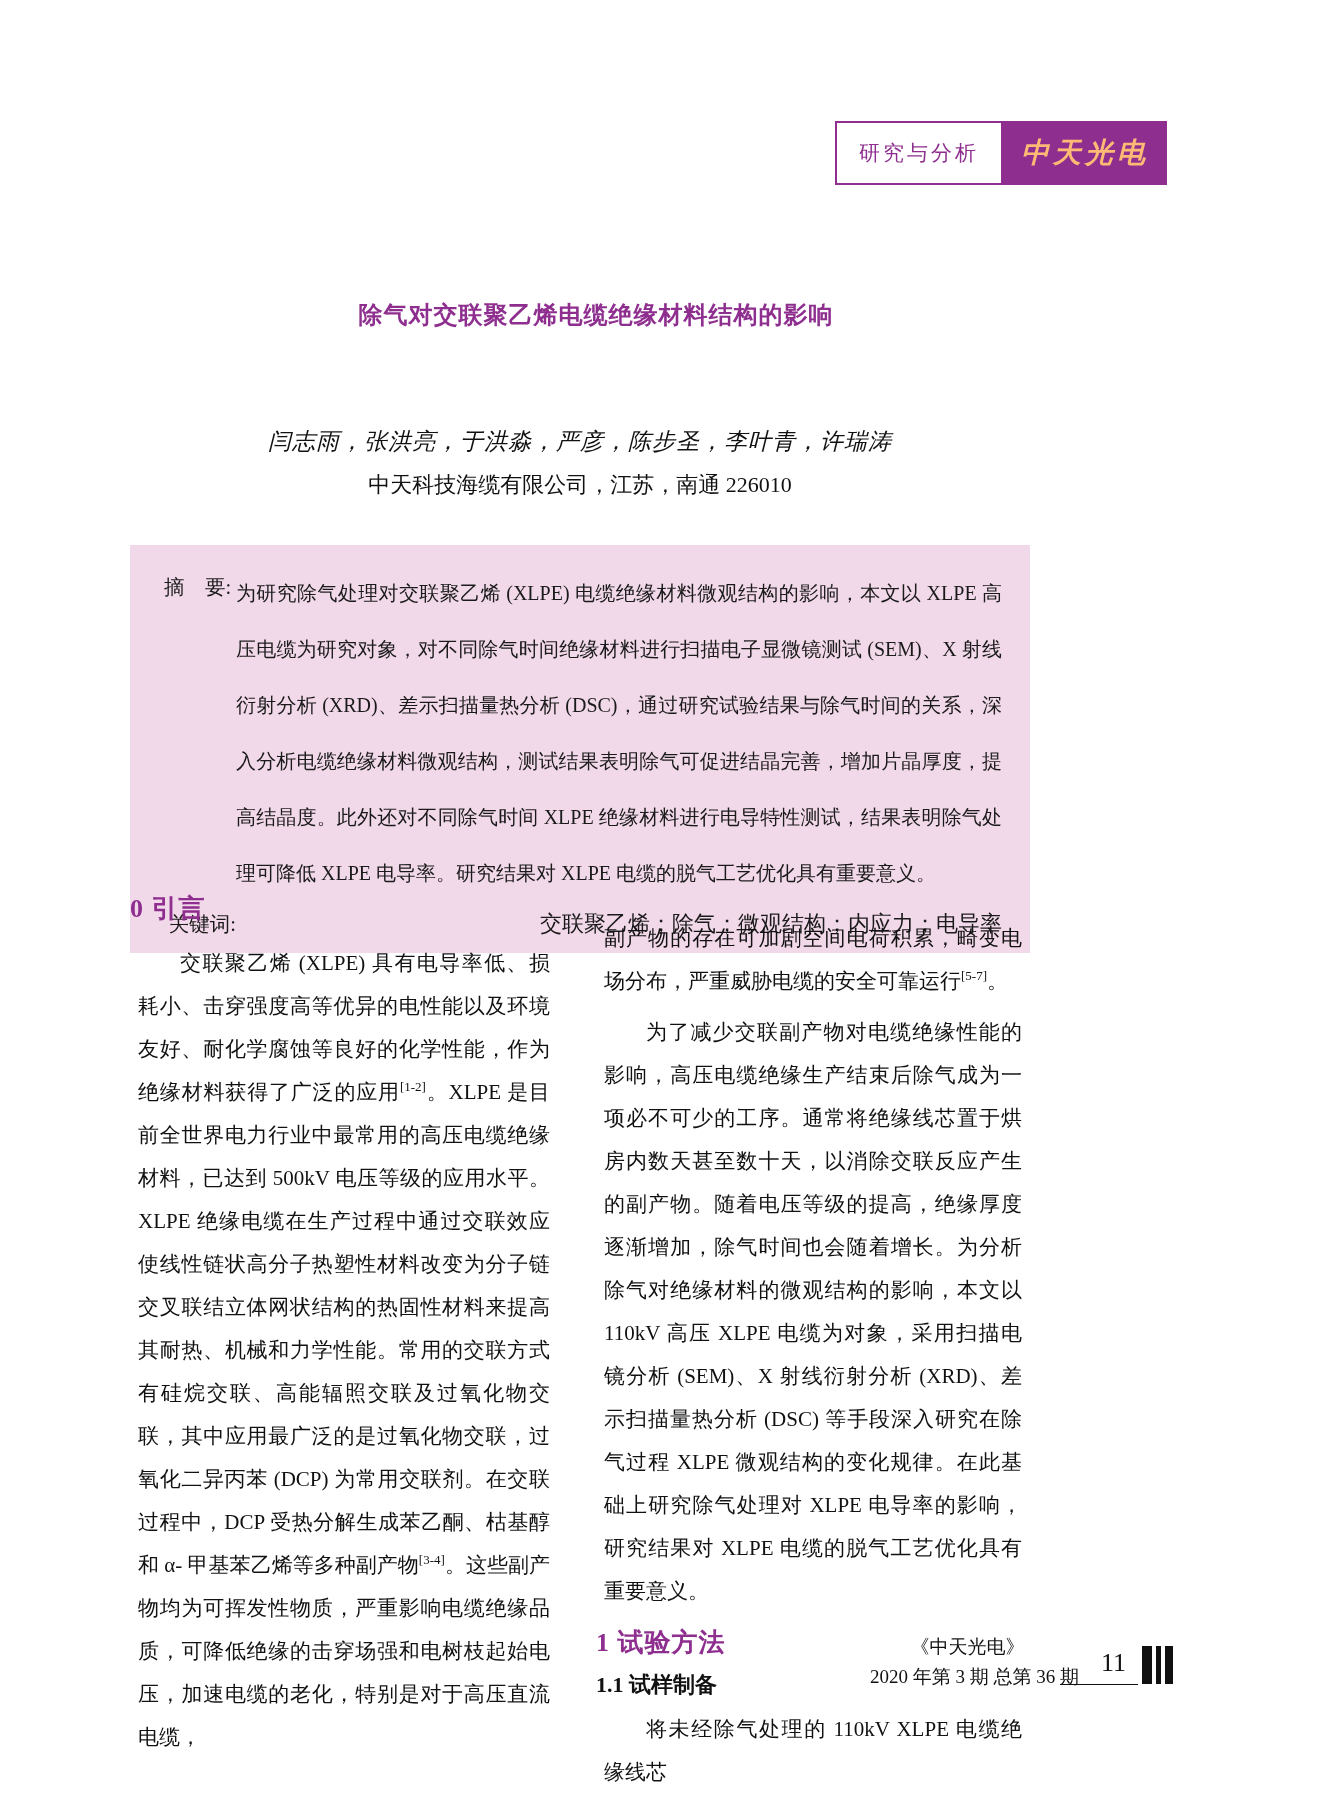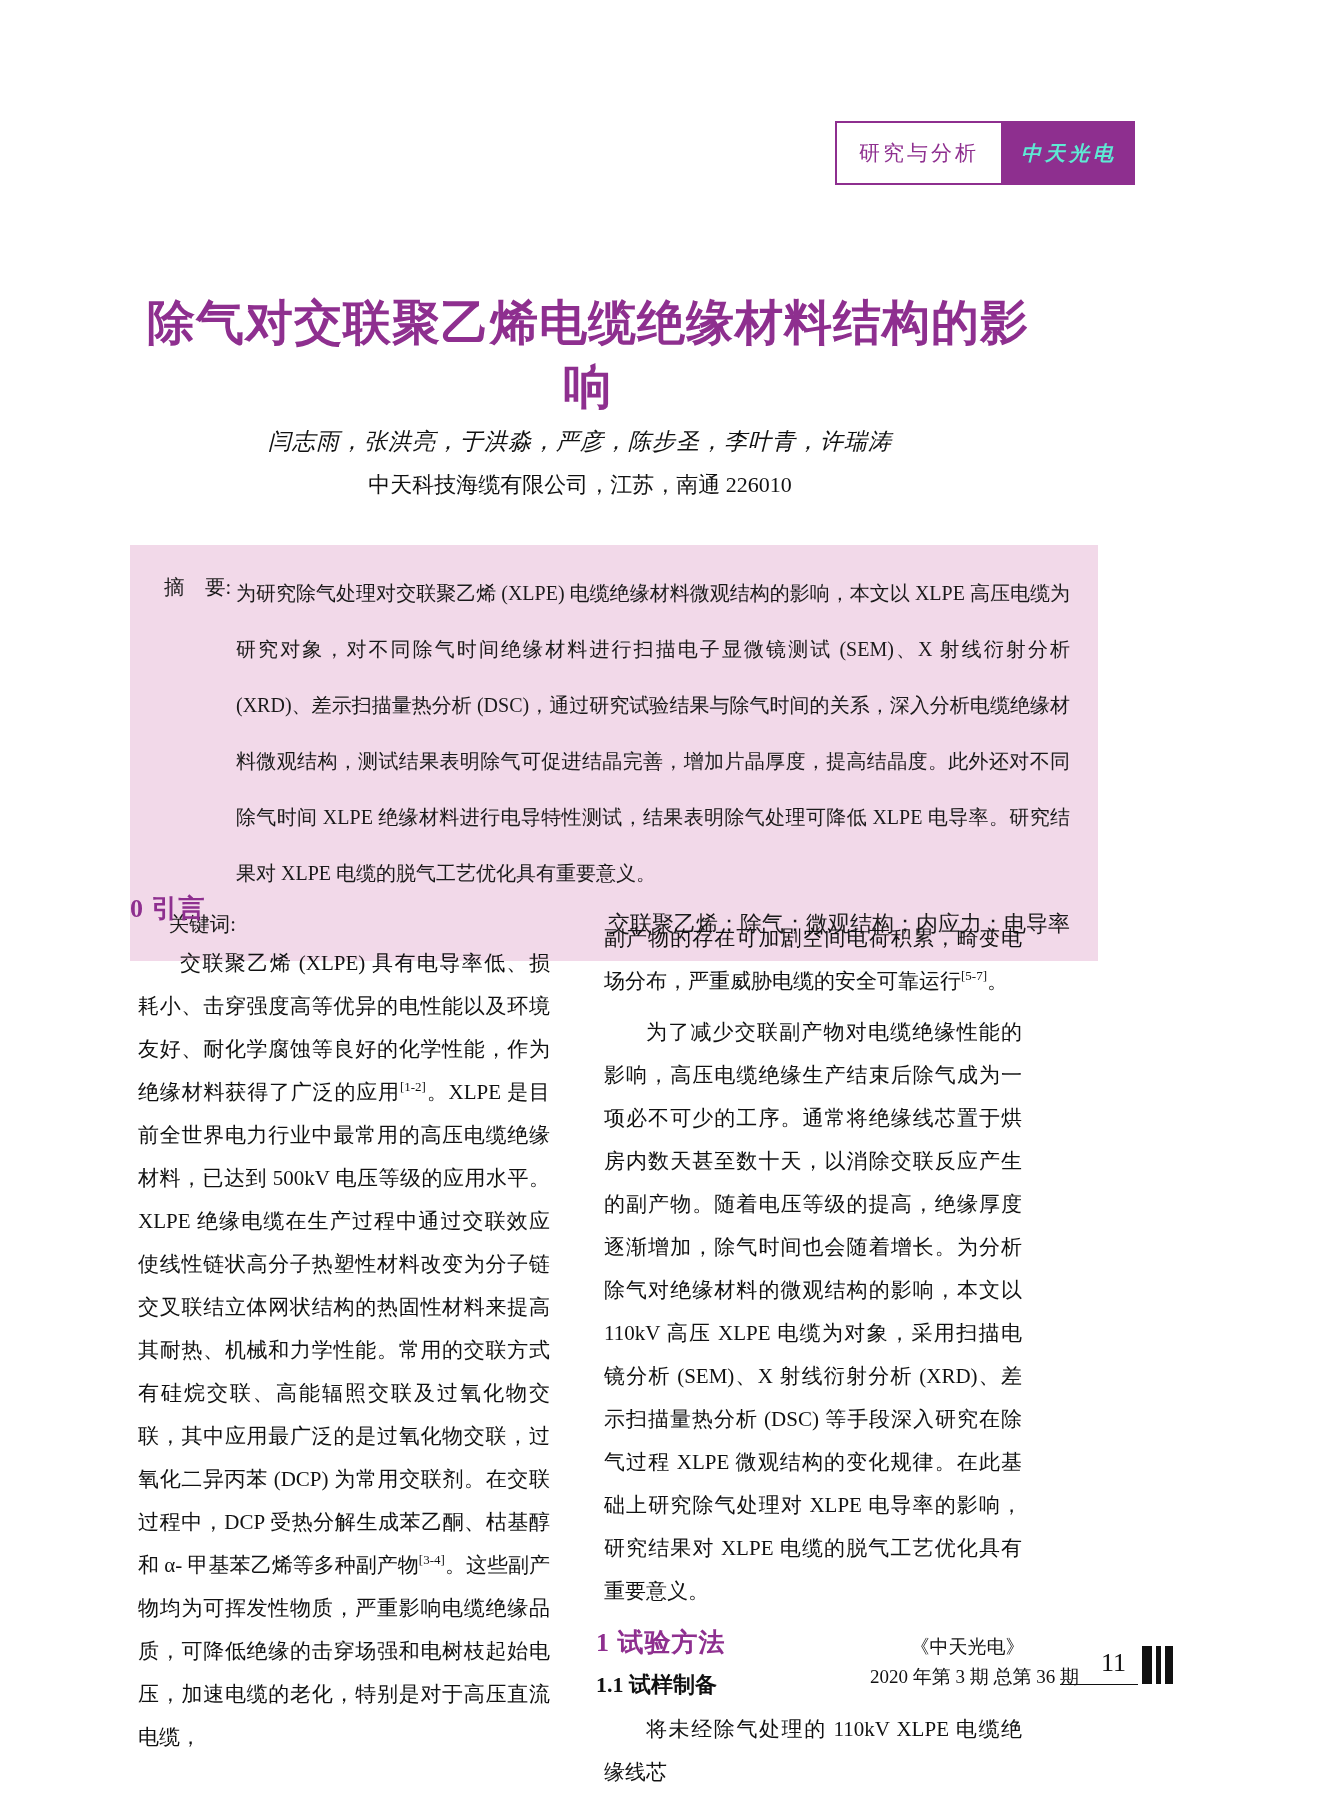--- a/index.html
+++ b/index.html
@@ -26,36 +26,36 @@
     background: #ffffff;
     color: var(--accent, #8e2f8f);
     display: flex; align-items: center;
     padding: 0 22px;
     font-size: 21px;
     letter-spacing: 3px;
     font-family: "Liberation Sans", sans-serif;
   }
   .badge-brand {
     background: var(--accent, #8e2f8f);
-    color: #5eead4;
+    color: #fdba74;
     display: flex; align-items: center;
     padding: 16px 18px;
-    font-size: 20px;
+    font-size: 28px;
     font-weight: 700;
     font-style: italic;
     letter-spacing: 4px;
   }
 
   
   .title {
     position: absolute;
     top: 283px; left: 130px; width: 900px;
-    margin: 8px;
-    text-align: center;
-    font-size: 48px;
+    margin: 16px;
+    text-align: center;
+    font-size: 24px;
     font-weight: 700;
     color: var(--accent, #8e2f8f);
     letter-spacing: 1px;
   }
   .authors {
     position: absolute;
     top: 426px; left: 130px; width: 900px;
     text-align: center;
     font-size: 23px;
     font-style: italic;
@@ -66,24 +66,24 @@
     position: absolute;
     top: 470px; left: 130px; width: 900px;
     text-align: center;
     font-size: 22px;
     color: #111;
   }
 
   
   .abstract-box {
     position: absolute;
-    top: 545px; left: 130px; width: 968px;
+    top: 545px; left: 130px; width: 900px;
     box-sizing: border-box;
     background: var(--abstract-bg, #f2d9e9);
-    padding: 20px 28px 16px 34px;
+    padding: 20px 28px 8px 34px;
   }
   .abstract-row { display: flex; }
   .abstract-label {
     flex: 0 0 72px;
     font-size: 20.5px;
     line-height: 45px;
     white-space: nowrap;
   }
   .abstract-text {
     flex: 1;

